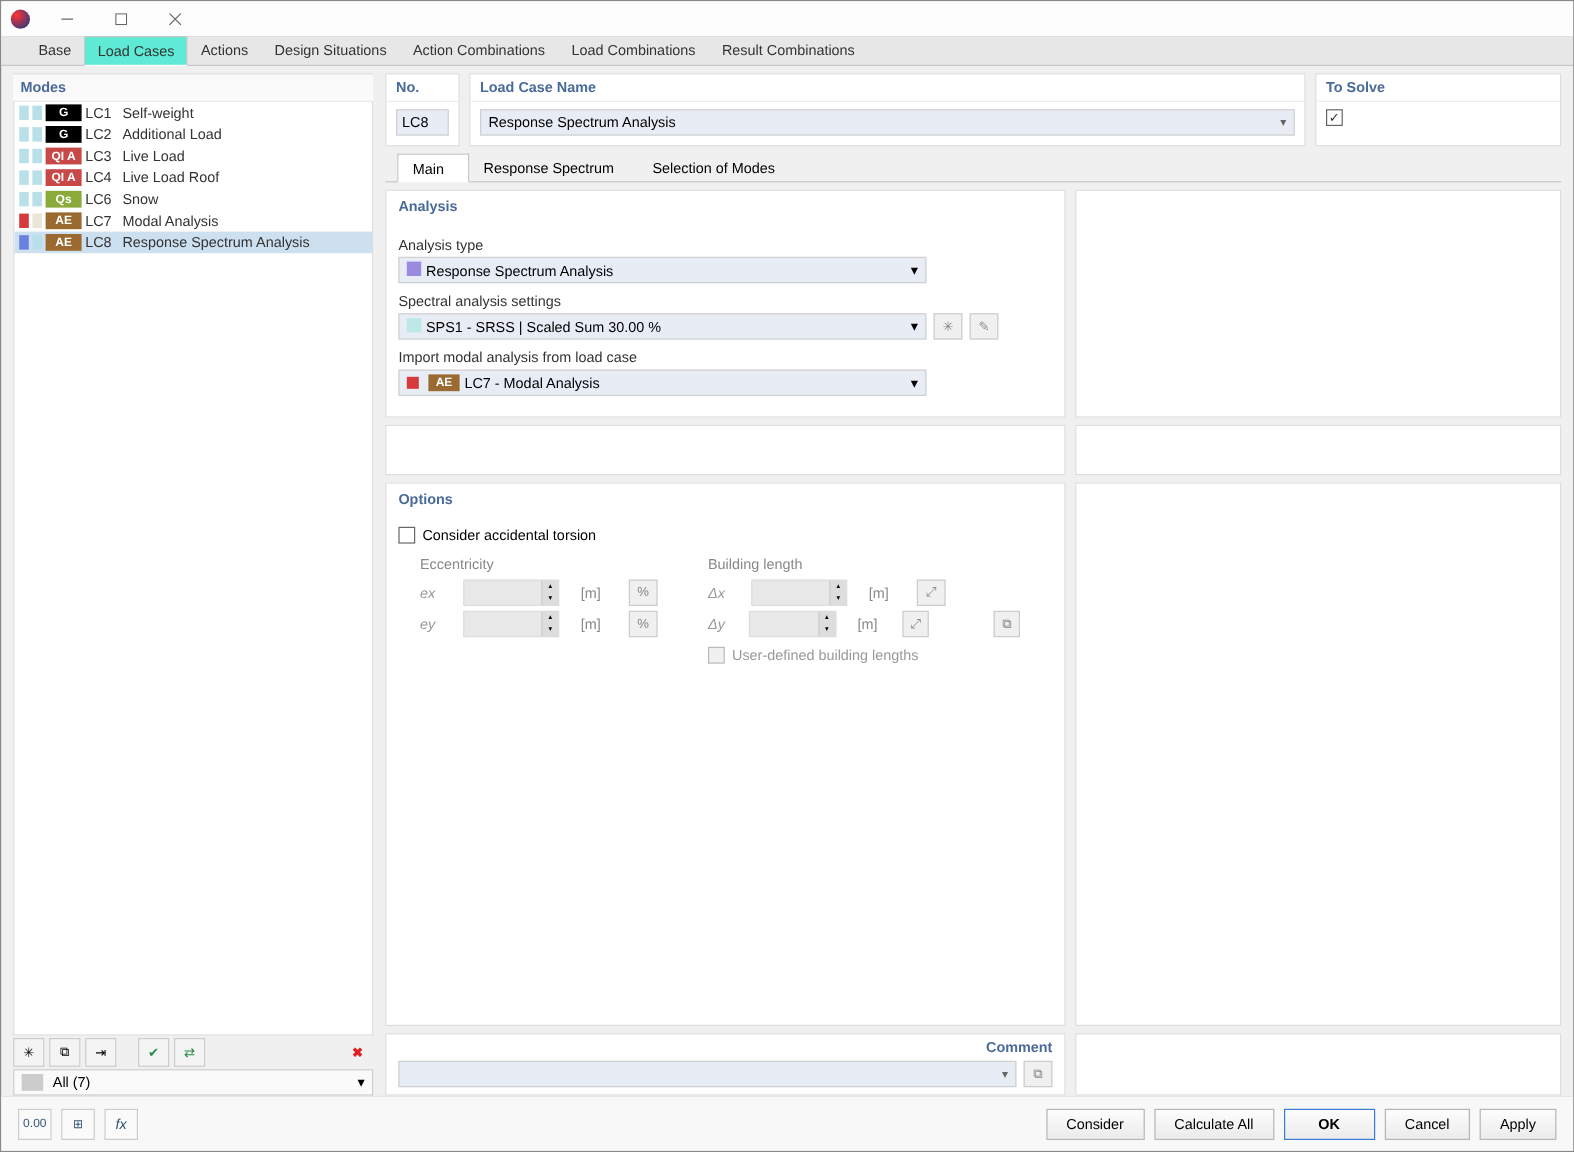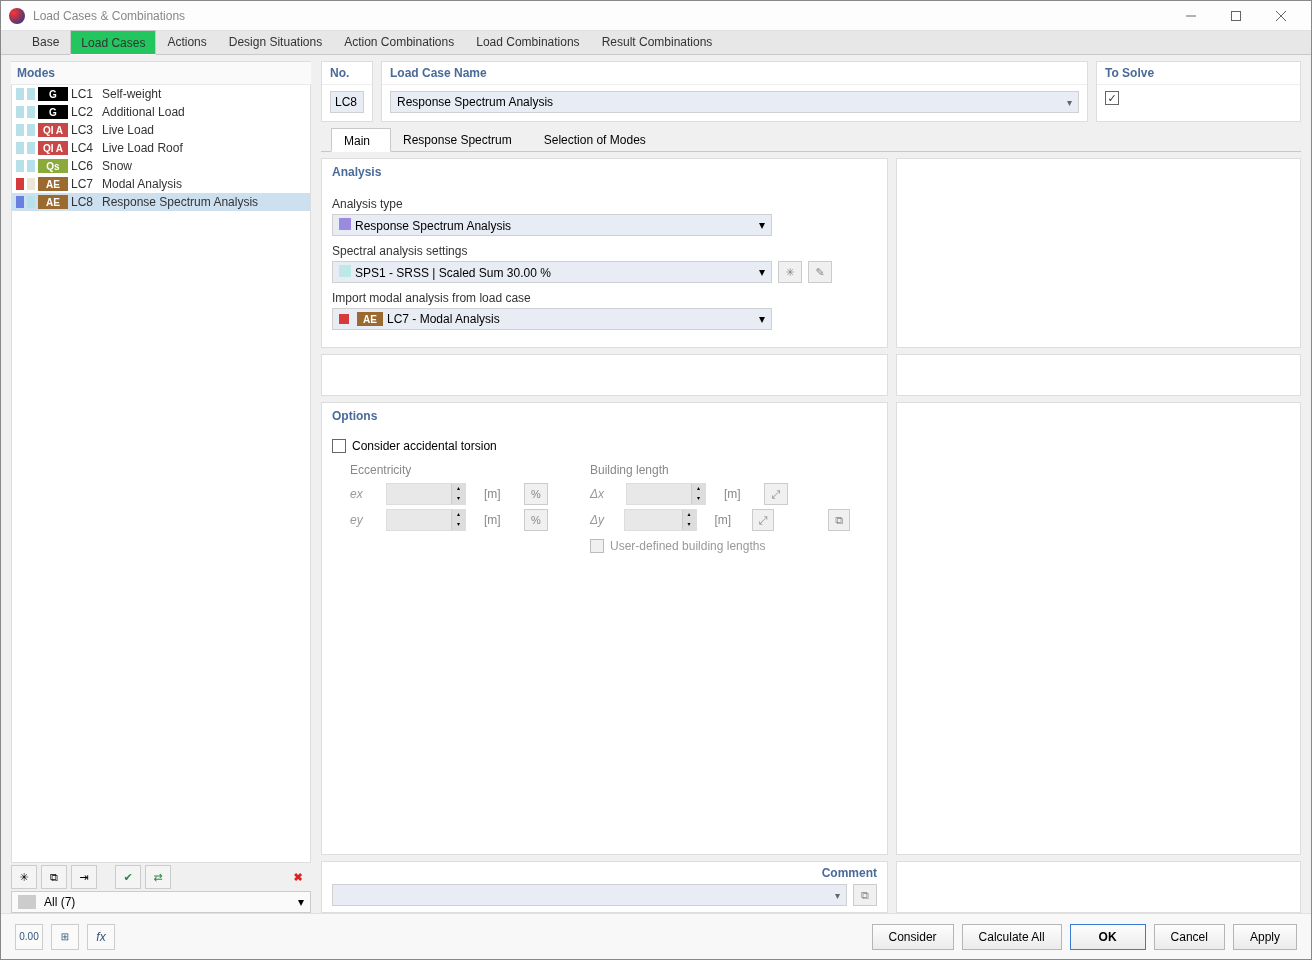--- a/index.html
+++ b/index.html
@@ -9,21 +9,21 @@
 .titlebar { height: 30px; display: flex; align-items: center; padding: 0 8px; background: #fdfdfd; border-bottom: 1px solid #e0e0e0; color: #888; }
 .titlebar .app-icon { width: 16px; height: 16px; margin-right: 8px; background: radial-gradient(circle at 30% 30%, #f33, #0a3a8a); border-radius: 50%; }
 .titlebar .title { flex: 1; }
 .titlebar .win-controls { display: flex; gap: 0; }
 .titlebar .win-btn { width: 45px; height: 28px; display: flex; align-items: center; justify-content: center; color: #555; }
 .titlebar .win-btn svg { width: 10px; height: 10px; }
 
 
 .tabstrip { height: 24px; display: flex; align-items: flex-end; padding-left: 20px; background: #e7e7e7; border-bottom: 1px solid #c8c8c8; }
 .tabstrip .tab { padding: 5px 10px 4px 10px; color: #333; border: 1px solid transparent; cursor: pointer; }
-.tabstrip .tab.active { background: #22c55e; border: 1px solid #c8c8c8; border-bottom: 1px solid #fff; margin-bottom: -1px; }
+.tabstrip .tab.active { background: #5eead4; border: 1px solid #c8c8c8; border-bottom: 1px solid #fff; margin-bottom: -1px; }
 
 
 .content { display: flex; height: calc(100% - 30px - 24px - 46px); padding: 6px 10px 0 10px; gap: 10px; }
 .left-panel { width: 300px; display: flex; flex-direction: column; }
 .right-panel { flex: 1; display: flex; flex-direction: column; gap: 6px; }
 
 .section-header { font-weight: bold; color: #4a6a9a; padding: 4px 6px; background: #fafafa; border-top: 1px solid #ddd; border-bottom: 1px solid #e8e8e8; }
 .list-body { flex: 1; background: #fff; border: 1px solid #ddd; border-top: none; overflow: auto; }
 .lc-row { display: flex; align-items: center; height: 18px; padding-left: 4px; gap: 3px; white-space: nowrap; }
 .lc-row.selected { background: #cde0f0; }
@@ -37,21 +37,21 @@
 .tool-btn { width: 26px; height: 24px; border: 1px solid #ccc; background: #f4f4f4; display: flex; align-items: center; justify-content: center; font-size: 11px; cursor: pointer; }
 .tool-btn.del { color: #d22; font-weight: bold; border-color: transparent; background: transparent; }
 .filter-select { height: 22px; border: 1px solid #ccc; background: #fafafa; display: flex; align-items: center; padding: 0 6px; justify-content: space-between; }
 .filter-select .swatch-filter { width: 18px; height: 14px; background: #ccc; margin-right: 8px; }
 
 
 .header-row { display: flex; gap: 8px; }
 .header-cell { background: #fff; border: 1px solid #ddd; padding: 0 0 8px 0; }
 .hc-label { font-weight: bold; color: #4a6a9a; padding: 4px 8px; border-bottom: 1px solid #eee; }
 .hc-body { padding: 6px 8px 0 8px; display: flex; align-items: center; }
-.no-cell { width: 52px; }
+.no-cell { width: 62px; }
 .name-cell { flex: 1; }
 .solve-cell { width: 205px; }
 .input-text { height: 22px; border: 1px solid #d0d0d0; background: #e8ecf5; padding: 2px 4px; width: 100%; }
 .combo { height: 22px; border: 1px solid #d0d0d0; background: #e8ecf5; display: flex; align-items: center; justify-content: space-between; padding: 0 6px; width: 100%; cursor: pointer; }
 .combo .chev { color: #666; font-size: 10px; }
 .check { width: 14px; height: 14px; border: 1px solid #666; display: inline-flex; align-items: center; justify-content: center; background: #fff; }
 .check.checked::after { content: "✓"; font-size: 11px; color: #333; }
 
 
 .subtabs { display: flex; height: 24px; border-bottom: 1px solid #c8c8c8; background: #f0f0f0; padding-left: 10px; }
@@ -98,21 +98,20 @@
 .bottombar .spacer { flex: 1; }
 .btn { height: 26px; padding: 0 16px; border: 1px solid #b5b5b5; background: linear-gradient(#fdfdfd, #ebebeb); cursor: pointer; display: flex; align-items: center; }
 .btn.primary { border: 1px solid #3a7bd5; padding: 0 28px; font-weight: bold; }
 .icon-btn { width: 28px; height: 26px; border: 1px solid #ccc; background: #fafafa; display: flex; align-items: center; justify-content: center; font-size: 10px; color: #357; }
 </style>
 </head>
 <body>
 
 <div class="titlebar">
   <div class="app-icon"></div>
-  <div class="title">Load Cases &amp; Combinations</div>
   <div class="win-controls">
     <div class="win-btn">
         <svg viewBox="0 0 10 10">
           <line x1="0" y1="5" x2="10" y2="5" stroke="#666" stroke-width="1"></line>
         </svg>
       </div>
     <div class="win-btn">
         <svg viewBox="0 0 10 10">
           <rect x="0.5" y="0.5" width="9" height="9" fill="none" stroke="#666" stroke-width="1"></rect>
         </svg>

